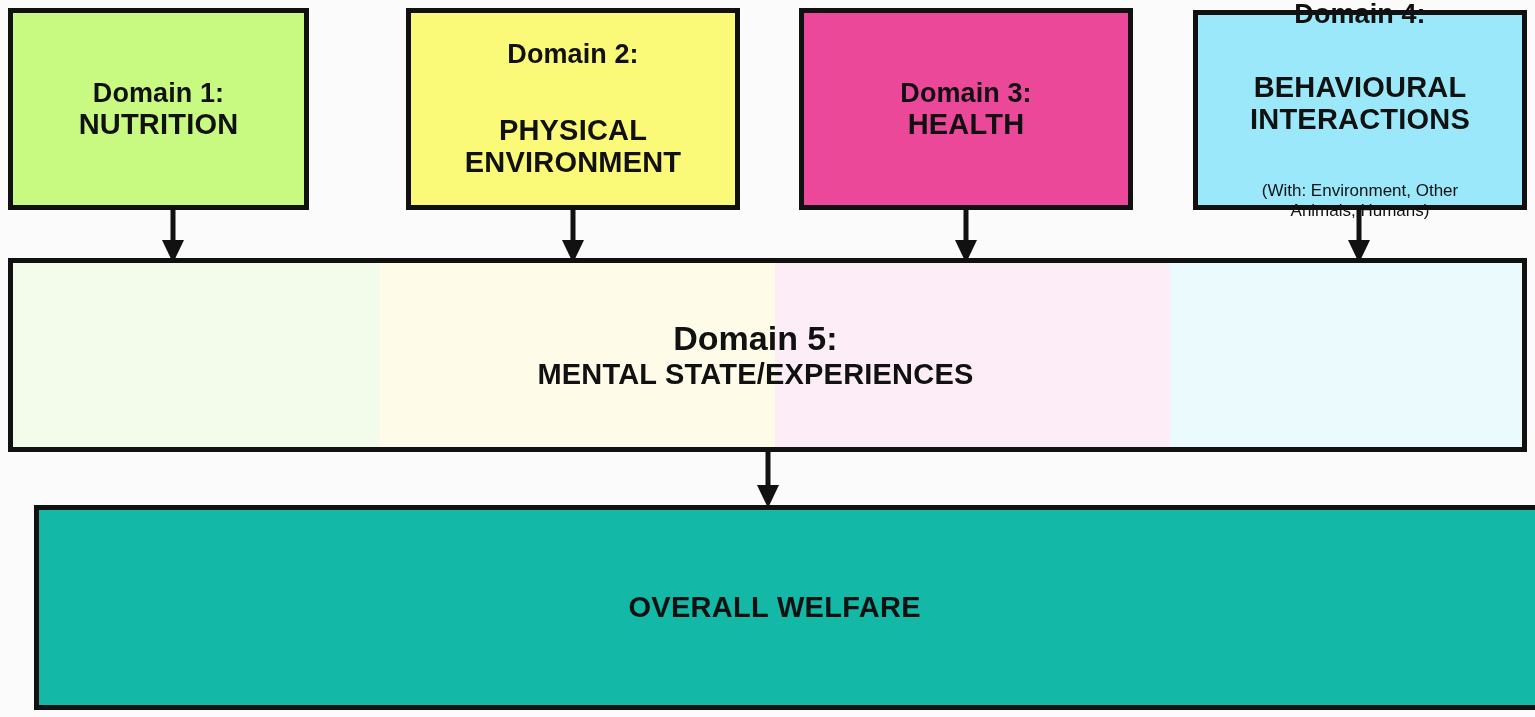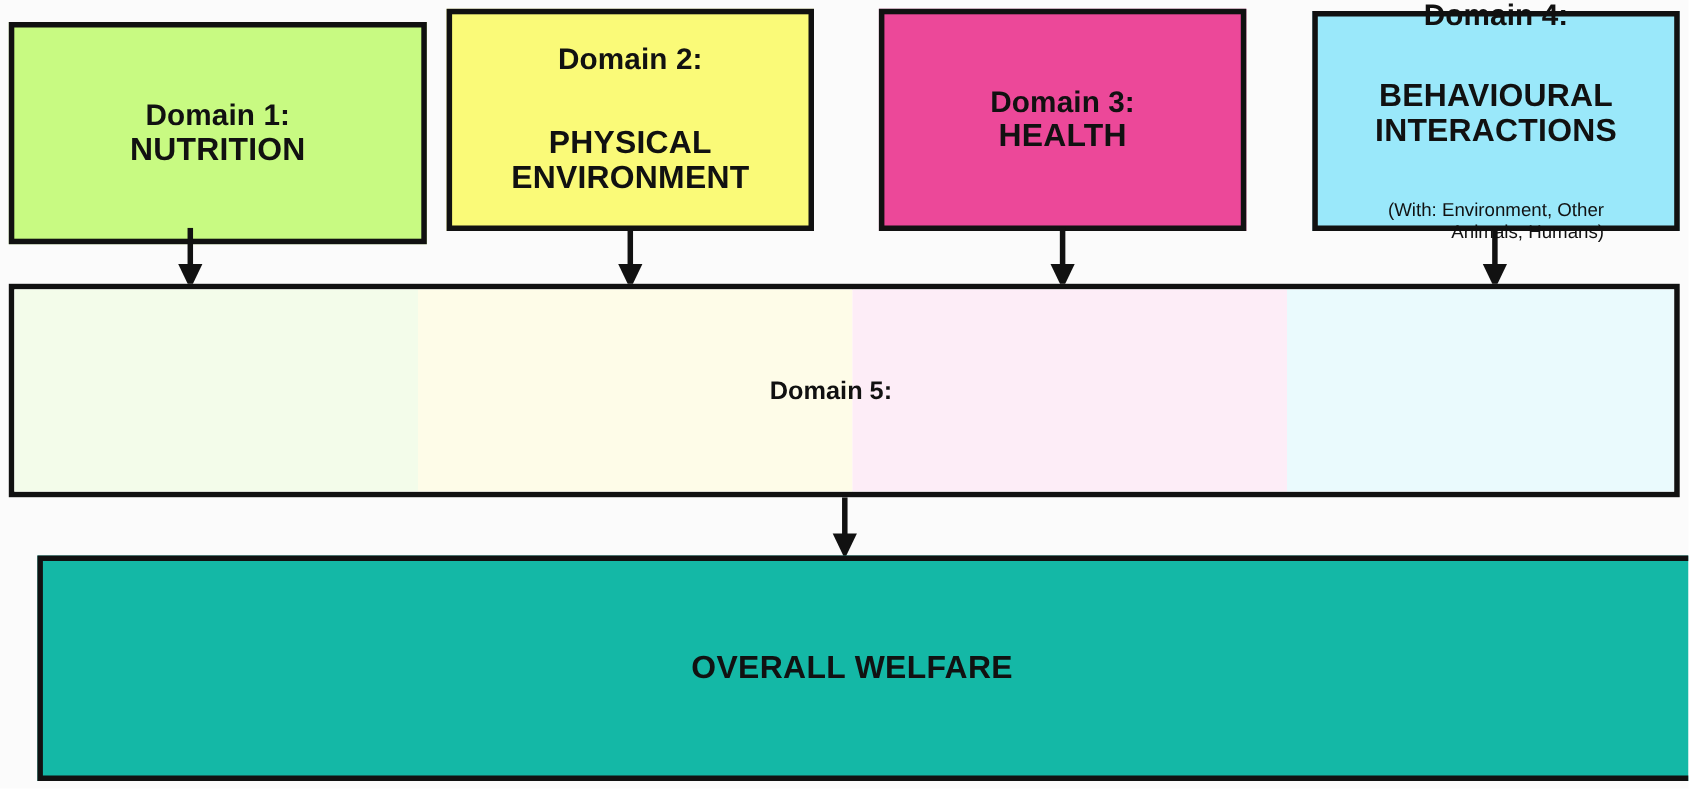--- a/index.html
+++ b/index.html
@@ -45,24 +45,23 @@
     font-weight: bold;
     letter-spacing: 0.2px;
     text-transform: uppercase;
   }
   .domain-box .d-note {
     font-size: 17px;
     font-weight: normal;
     line-height: 1.2;
     margin-top: 3px;
     padding: 0 6px;
-    text-align: right;
-  }
-
-  #box-d1 { left: 8px;    top: 20px;  width: 380px; height: 202px; }
+  }
+
+  #box-d1 { left: 8px;    top: 8px;  width: 301px; height: 202px; }
   #box-d2 { left: 406px;  top: 8px;  width: 334px; height: 202px; gap: 44px; }
   #box-d3 { left: 799px;  top: 8px;  width: 334px; height: 202px; }
   #box-d4 { left: 1193px; top: 10px; width: 334px; height: 200px; }
 
   
   #band-d5 {
     position: absolute;
     left: 8px;
     top: 258px;
     width: 1519px;
@@ -89,21 +88,21 @@
     display: flex;
     flex-direction: column;
     align-items: center;
     justify-content: center;
     text-align: center;
     color: #111111;
     line-height: 1.15;
     
     padding-right: 1.6%;
   }
-  #band-d5-label .d-line1 { font-size: 23px; font-weight: bold; }
+  #band-d5-label .d-line1 { font-size: 34px; font-weight: bold; }
   #band-d5-label .d-line2 { font-size: 29px; font-weight: bold; letter-spacing: 0.2px; }
 
   
   #box-overall {
     position: absolute;
     left: 8px;
     top: 505px;
     width: 1519px;
     height: 205px;
     box-sizing: border-box;
@@ -190,20 +189,21 @@
 
   <div id="band-d5">
     <div class="band-stripes">
       <div class="band-stripe" id="stripe-1" style="background: rgb(243, 252, 234);"></div>
       <div class="band-stripe" id="stripe-2" style="background: rgb(254, 252, 232);"></div>
       <div class="band-stripe" id="stripe-3" style="background: rgb(253, 237, 247);"></div>
       <div class="band-stripe" id="stripe-4" style="background: rgb(234, 250, 253);"></div>
     </div>
     <div id="band-d5-label">
       <span class="d-line1">Domain 5:</span>
+      <span class="d-line2">MENTAL STATE/EXPERIENCES</span>
     </div>
   </div>
 
   <div class="arrow" id="arrow-d5">
     <svg viewBox="0 0 30 56" xmlns="http://www.w3.org/2000/svg" aria-hidden="true">
       <line x1="15" y1="0" x2="15" y2="42" stroke="#111111" stroke-width="5"></line>
       <polygon points="15,56 4,33 26,33" fill="#111111"></polygon>
     </svg>
   </div>
 

